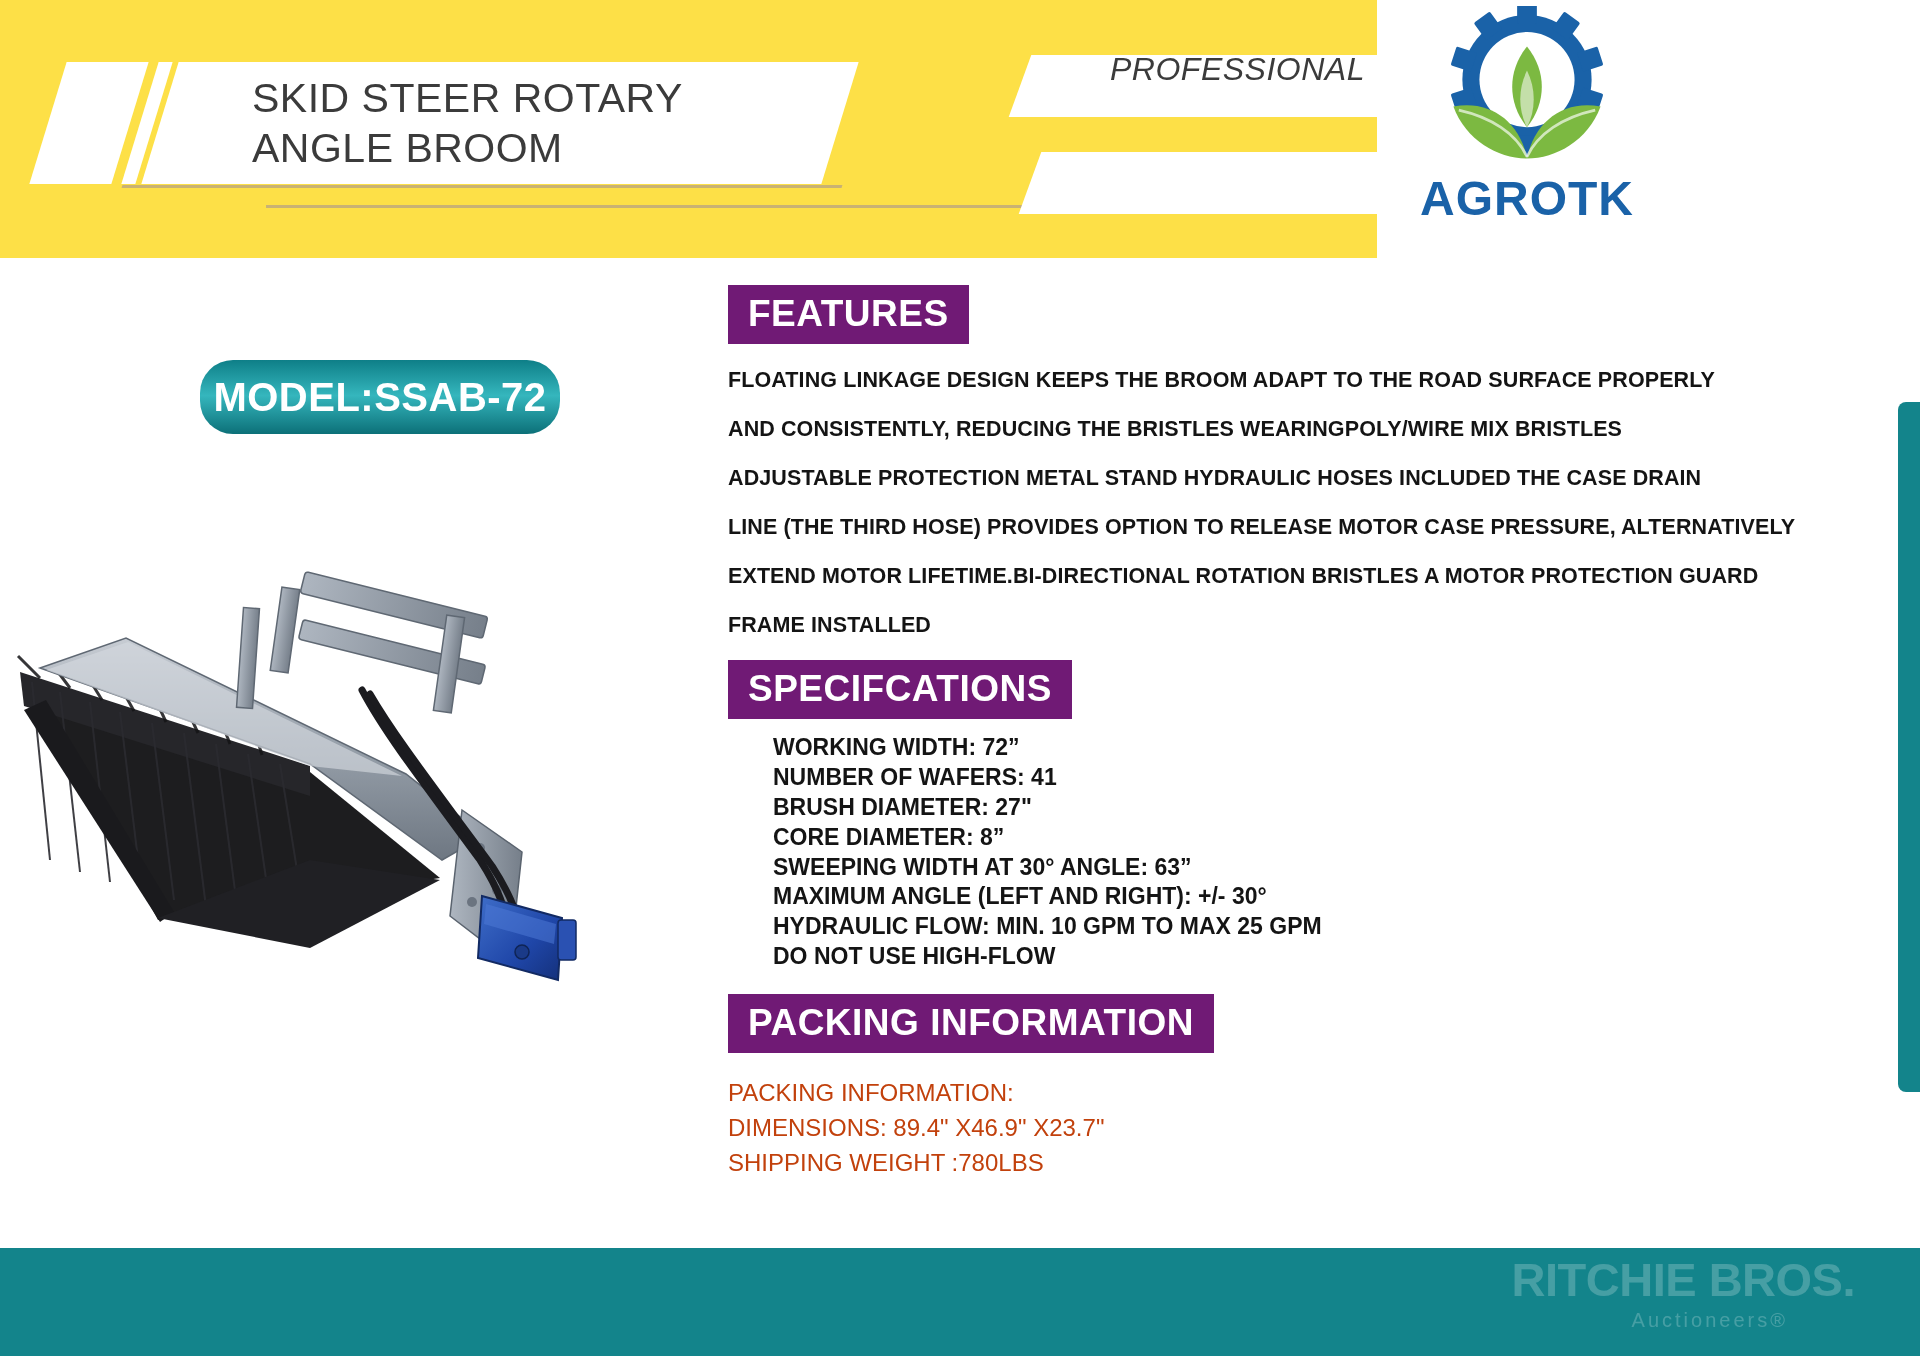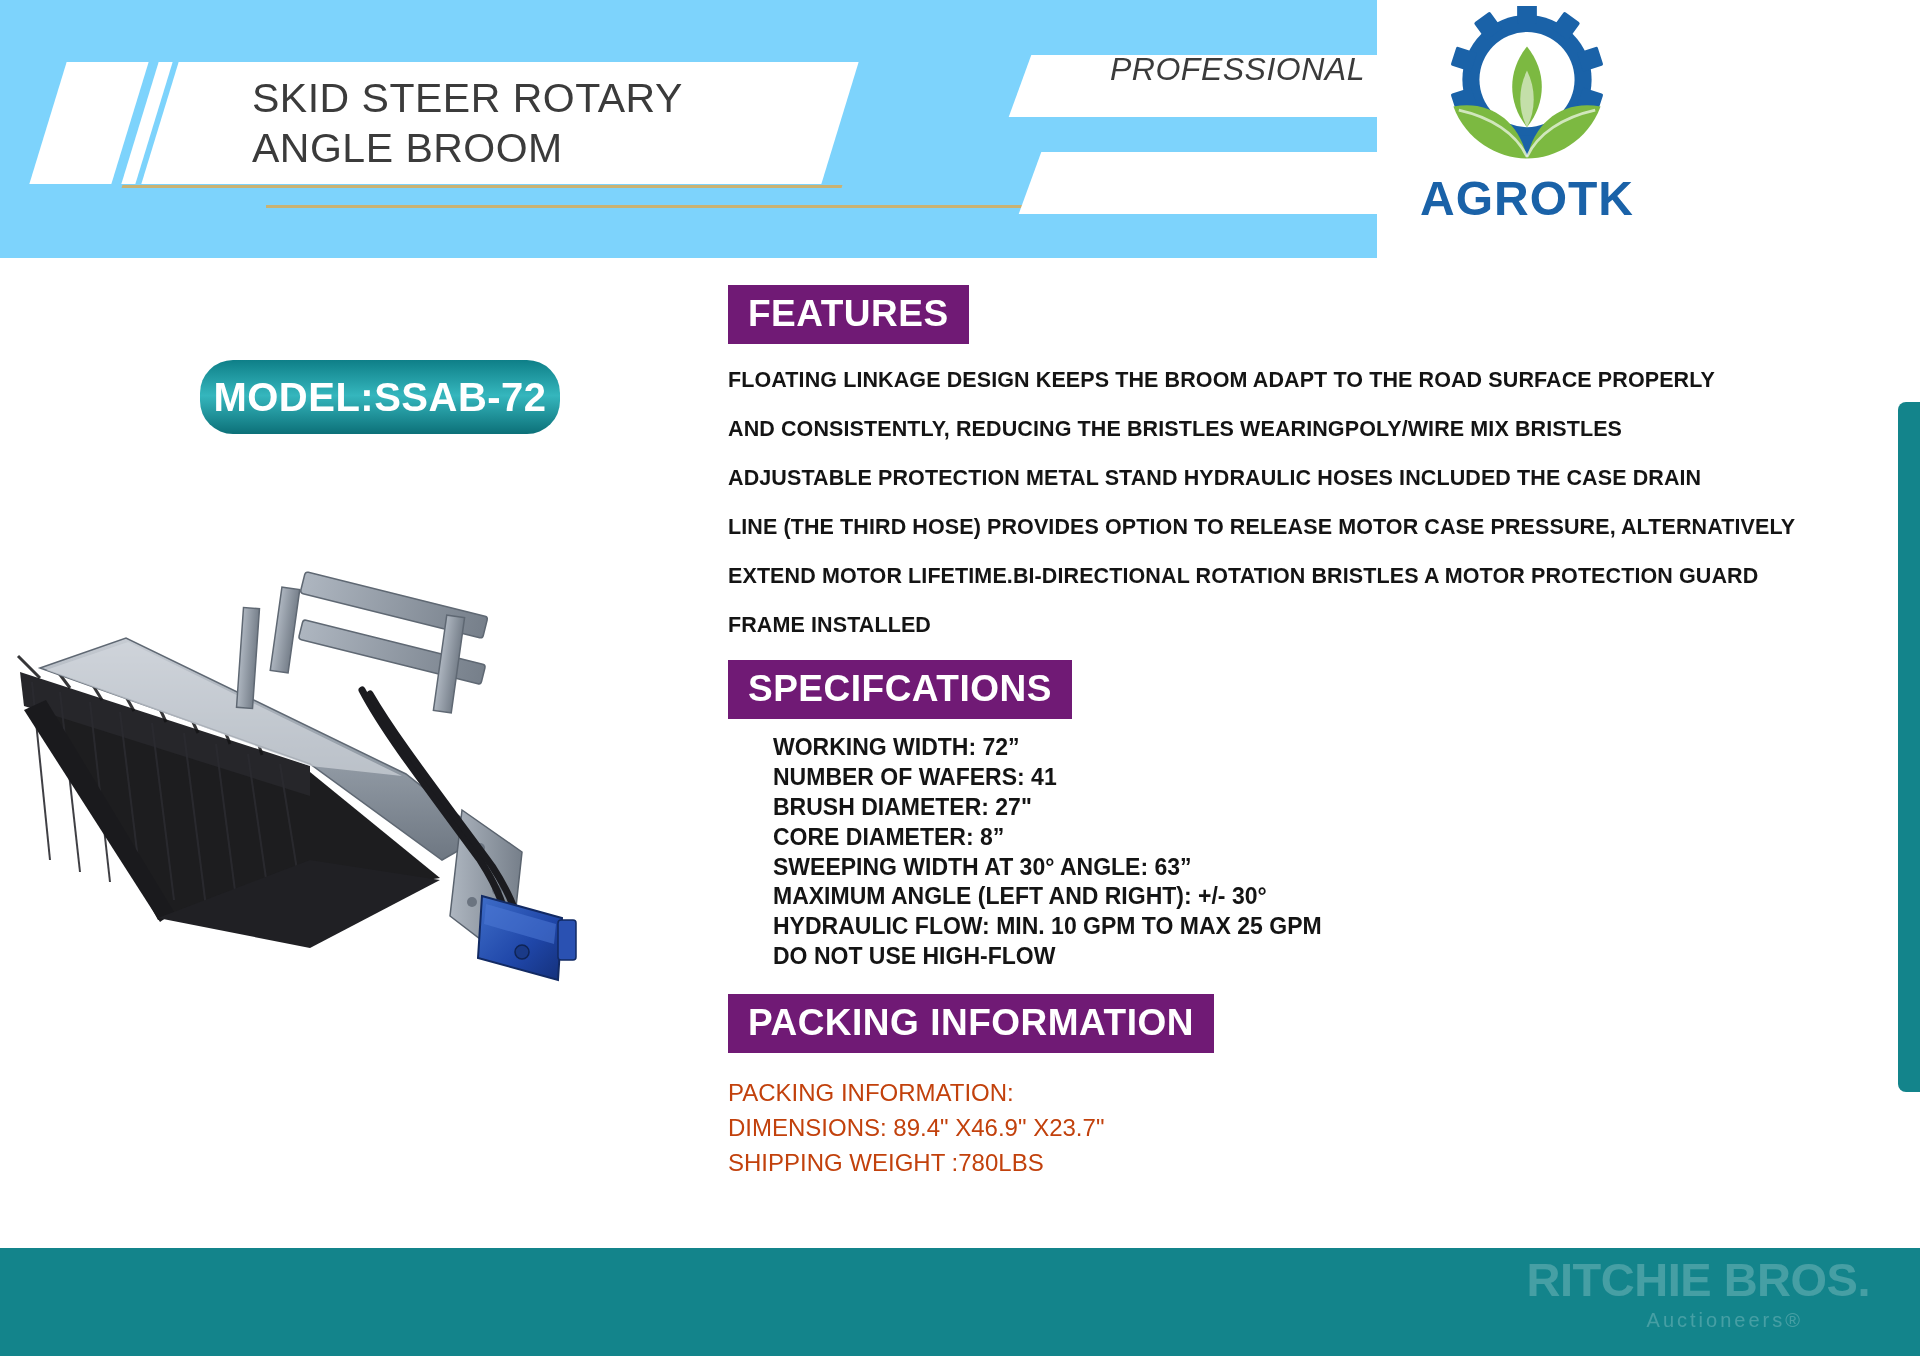--- a/index.html
+++ b/index.html
@@ -18,21 +18,21 @@
     overflow: hidden;
     background: #ffffff;
   }
 
   
   .header {
     position: absolute;
     left: 0; top: 0;
     width: 1677px;
     height: 258px;
-    background: #7dd3fc;
+    background: #fde047;
     overflow: hidden;
   }
   .hdr-white-band {
     position: absolute;
     background: #ffffff;
   }
   
   .slash-a {
     left: 48px; top: 62px;
     width: 82px; height: 122px;
@@ -217,21 +217,21 @@
   
   .footer {
     position: absolute;
     left: 0; bottom: 0;
     width: 1920px;
     height: 108px;
     background: #13848b;
   }
   .watermark {
     position: absolute;
-    right: 50px; bottom: 26px;
+    right: 65px; bottom: 26px;
     text-align: left;
     color: rgba(255,255,255,0.22);
     line-height: 1;
     user-select: none;
   }
   .wm-main {
     font-size: 47px;
     font-weight: bold;
     letter-spacing: -0.5px;
   }

